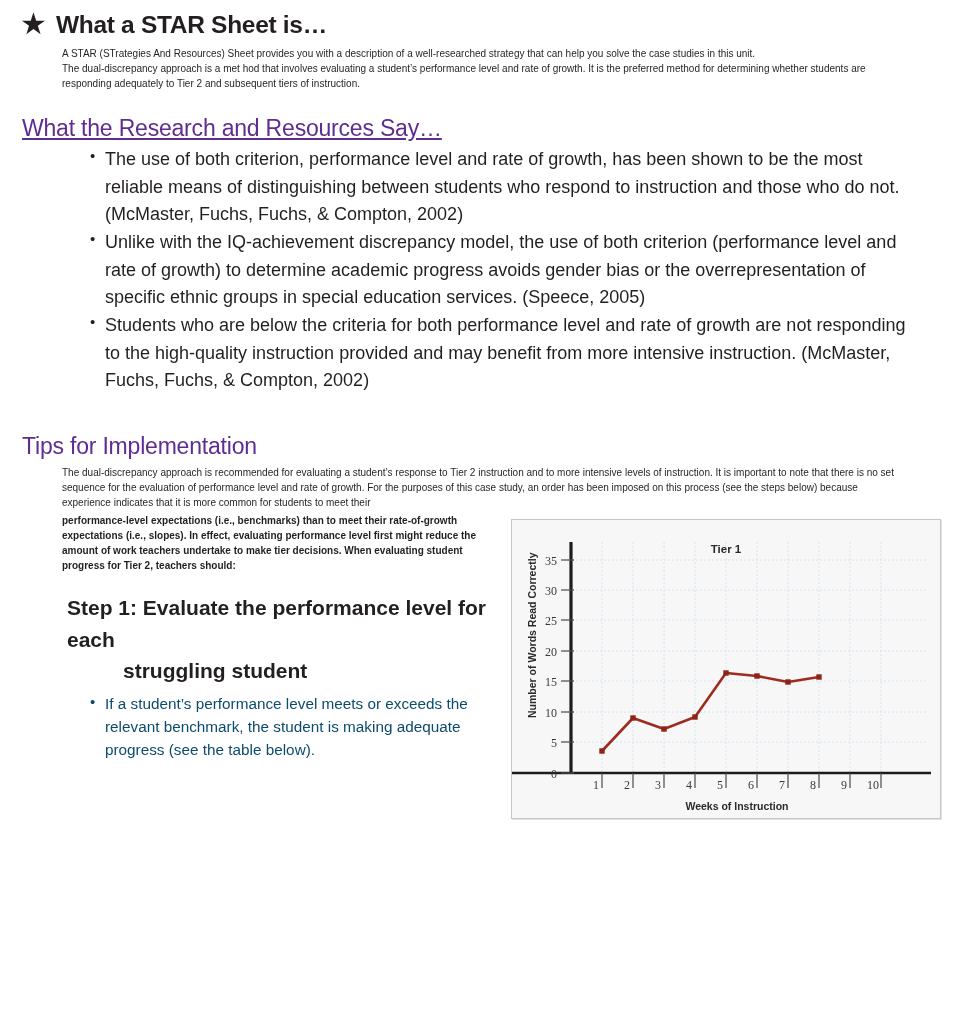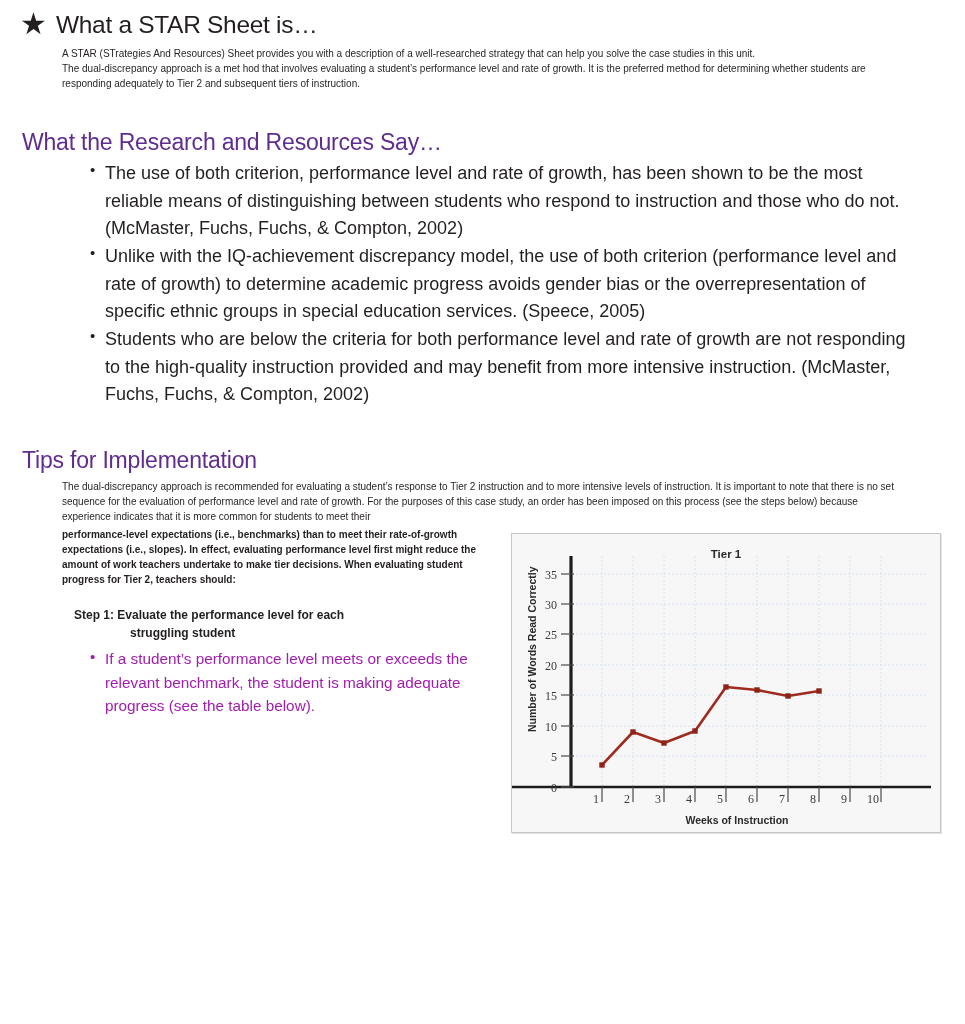--- a/index.html
+++ b/index.html
@@ -34,35 +34,35 @@
   }
   .star-glyph {
     font-size: 30px;
     line-height: 1;
     color: #231f20;
     position: relative;
     top: -1px;
   }
   .star-heading-text {
     font-size: 24.5px;
-    font-weight: normal;
+    font-weight: bold;
     letter-spacing: -0.3px;
     color: #231f20;
   }
 
   .purple-heading {
     color: #5f2c90;
     font-size: 23px;
     font-weight: normal;
     letter-spacing: -0.2px;
     margin: 0 0 4px 2px;
     line-height: 1.2;
   }
   .h-whatitis { margin-top: 22px; }
-  .h-research { margin-top: 37px; }
+  .h-research { margin-top: 23px; text-decoration: underline; }
   .h-tips     { margin-top: 39px; }
 
   
   .body-p {
     font-size: 10px;
     line-height: 1.52;
     margin: 0;
     padding-left: 42px;
     padding-right: 38px;
     color: #231f20;
@@ -101,44 +101,44 @@
     width: 432px;
     margin: 6px 0 0 14px;
   }
   .flow-col {
     padding-left: 42px;
     padding-right: 10px;
   }
   .flow-col .body-p { padding-left: 0; padding-right: 8px; font-weight: bold; }
 
   .step-head {
-    font-size: 12px;
+    font-size: 21px;
     font-weight: bold;
     line-height: 1.5;
-    margin: 19px 0 0 12px;
+    margin: 19px 0 0 5px;
     padding-left: 0;
     text-indent: 0;
   }
   .step-head .step-ind {
     display: block;
     padding-left: 56px;
   }
 
   ul.step-bullets {
     margin: 5px 0 0 0;
     padding-left: 28px;
     list-style: none;
   }
   ul.step-bullets li {
     font-size: 15.3px;
     line-height: 1.52;
     position: relative;
     padding-left: 15px;
     padding-right: 6px;
-    color: #a21caf;
+    color: #0c4a6e;
   }
   ul.step-bullets li::before {
     content: "\2022";
     position: absolute;
     left: 0;
     top: -1px;
     font-size: 15px;
   }
 
   
@@ -146,21 +146,21 @@
     width: 430px;
     height: 300px;
     background: #f7f7f7;
     border: 1px solid #c6c6c6;
     box-shadow: 1px 1px 0 #e3e3e3;
     box-sizing: border-box;
     position: relative;
   }
   .chart-title {
     position: absolute;
-    top: 14px;
+    top: 23px;
     left: 0;
     width: 100%;
     text-align: center;
     font-size: 11.5px;
     font-weight: bold;
     color: #2a2a2a;
   }
   .chart-svg { display: block; }
   .ylabel-text, .xlabel-text {
     font-size: 10.5px;

